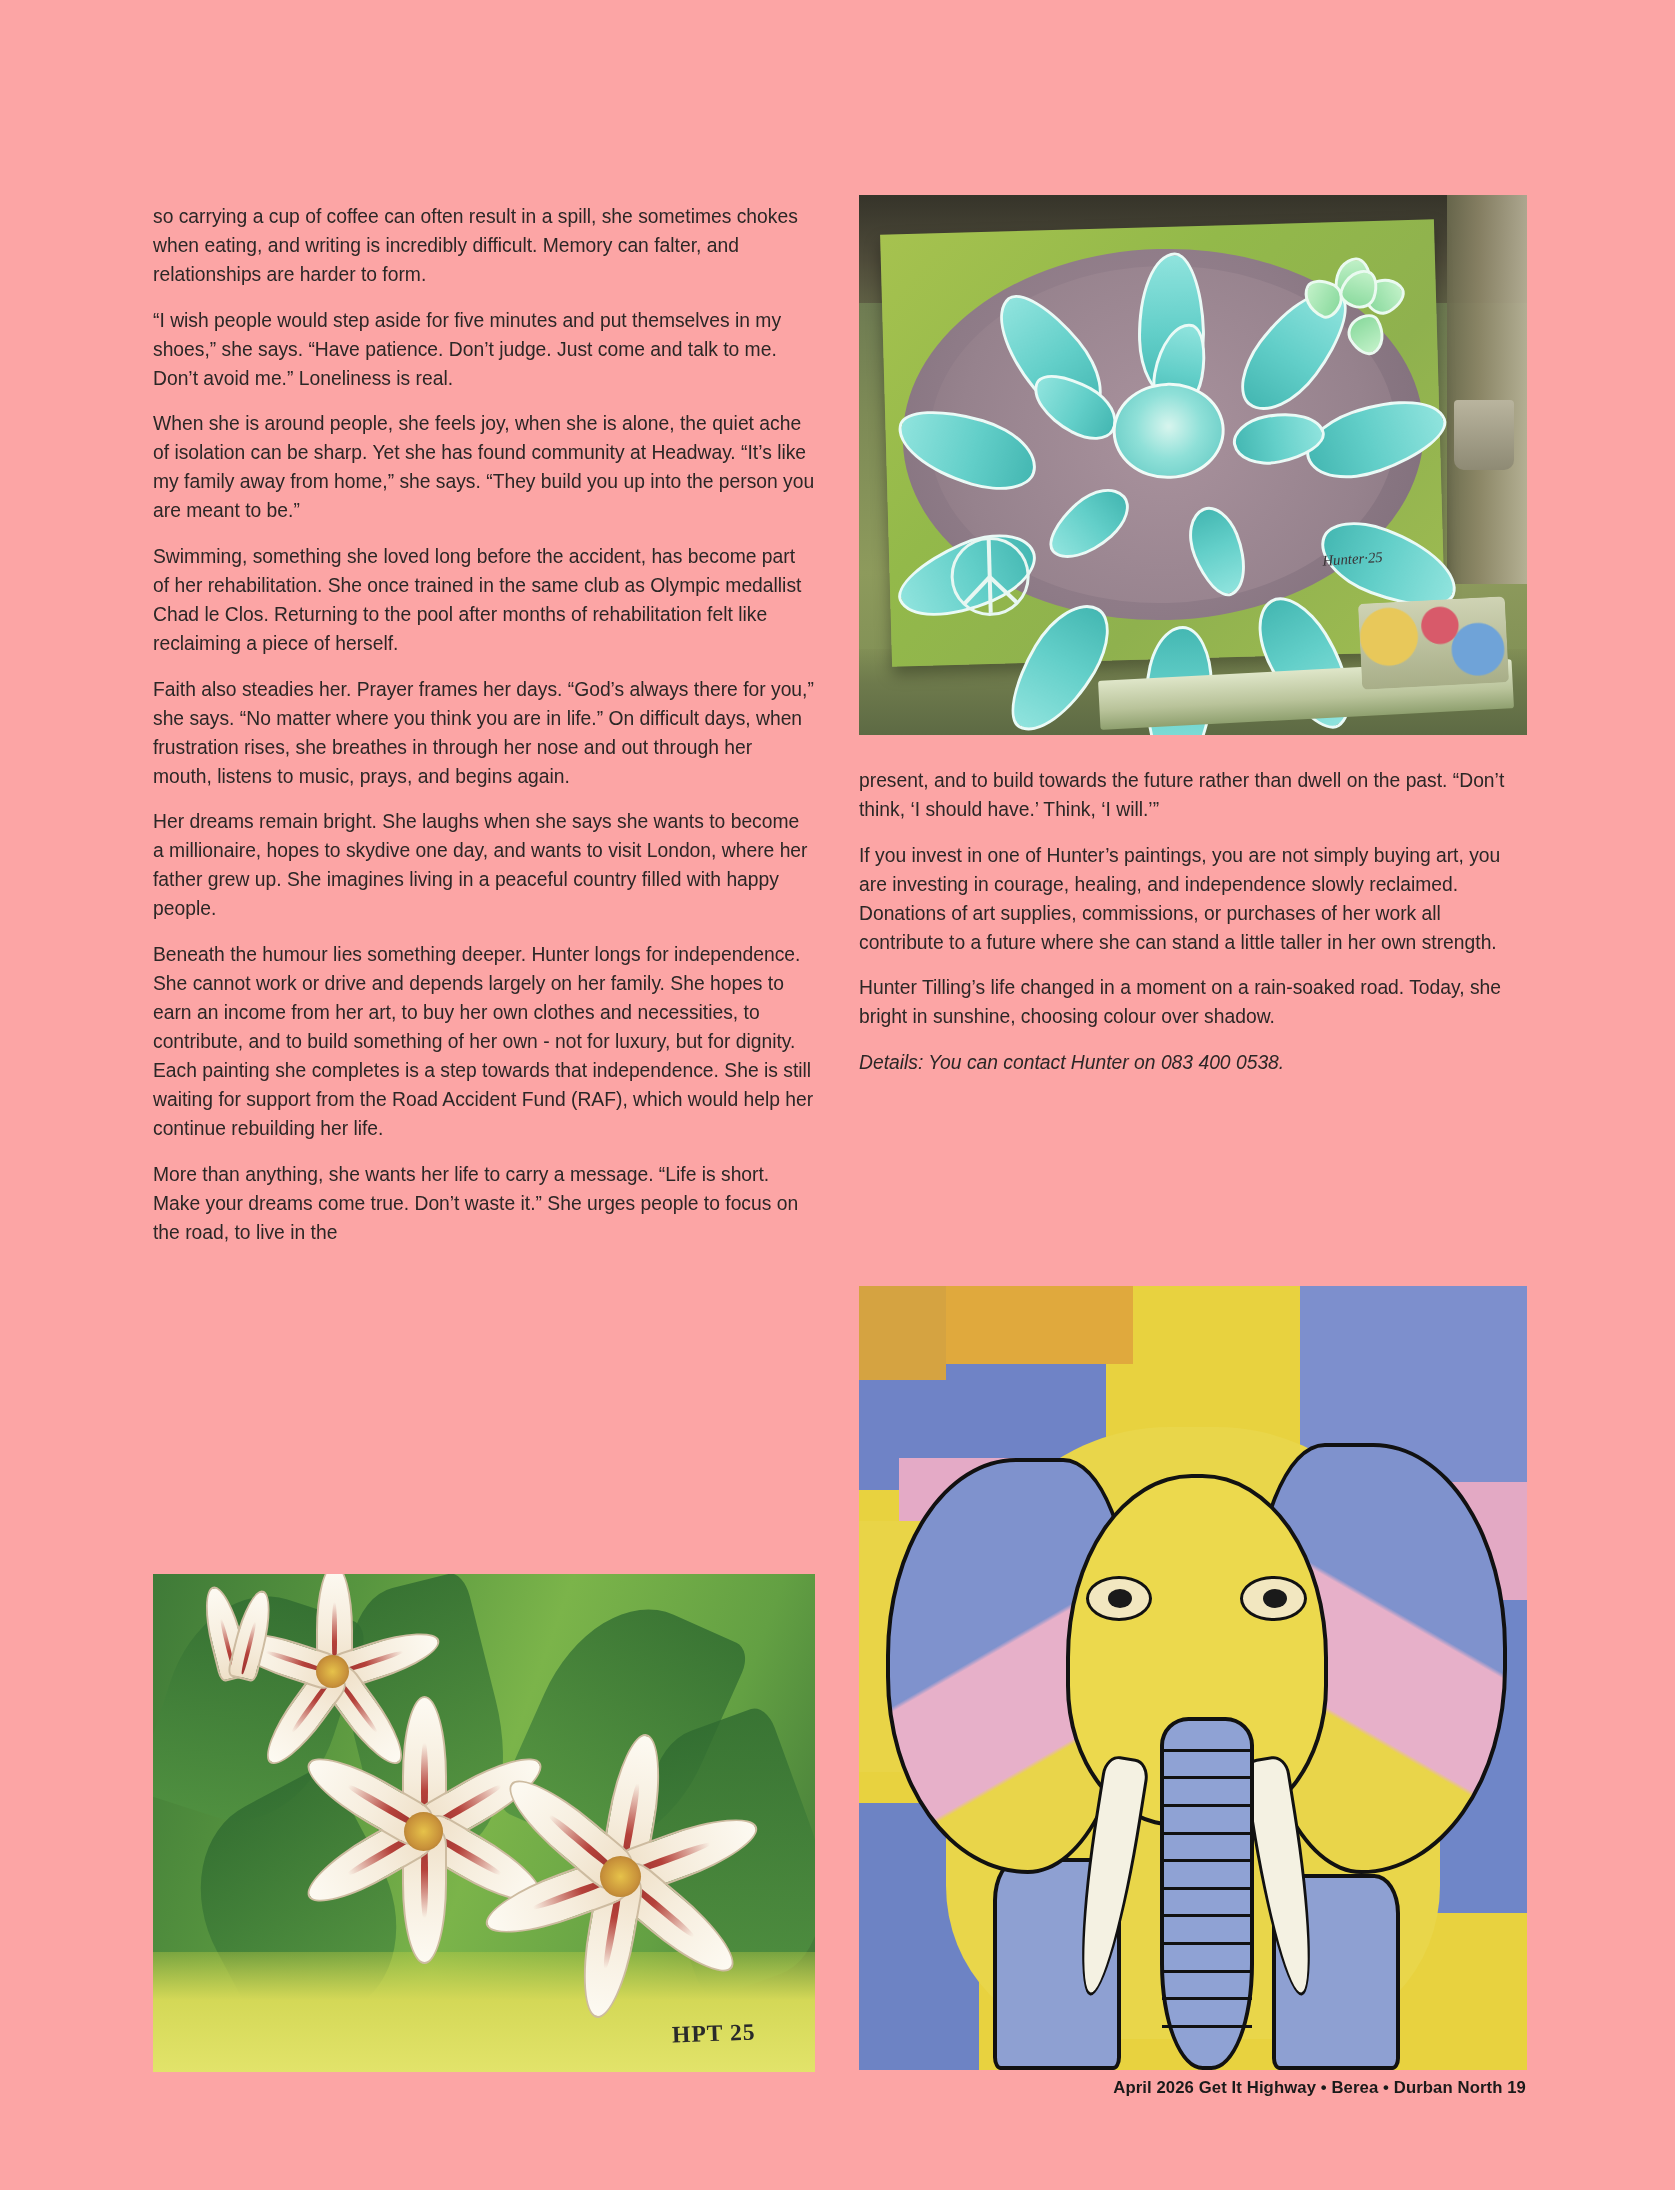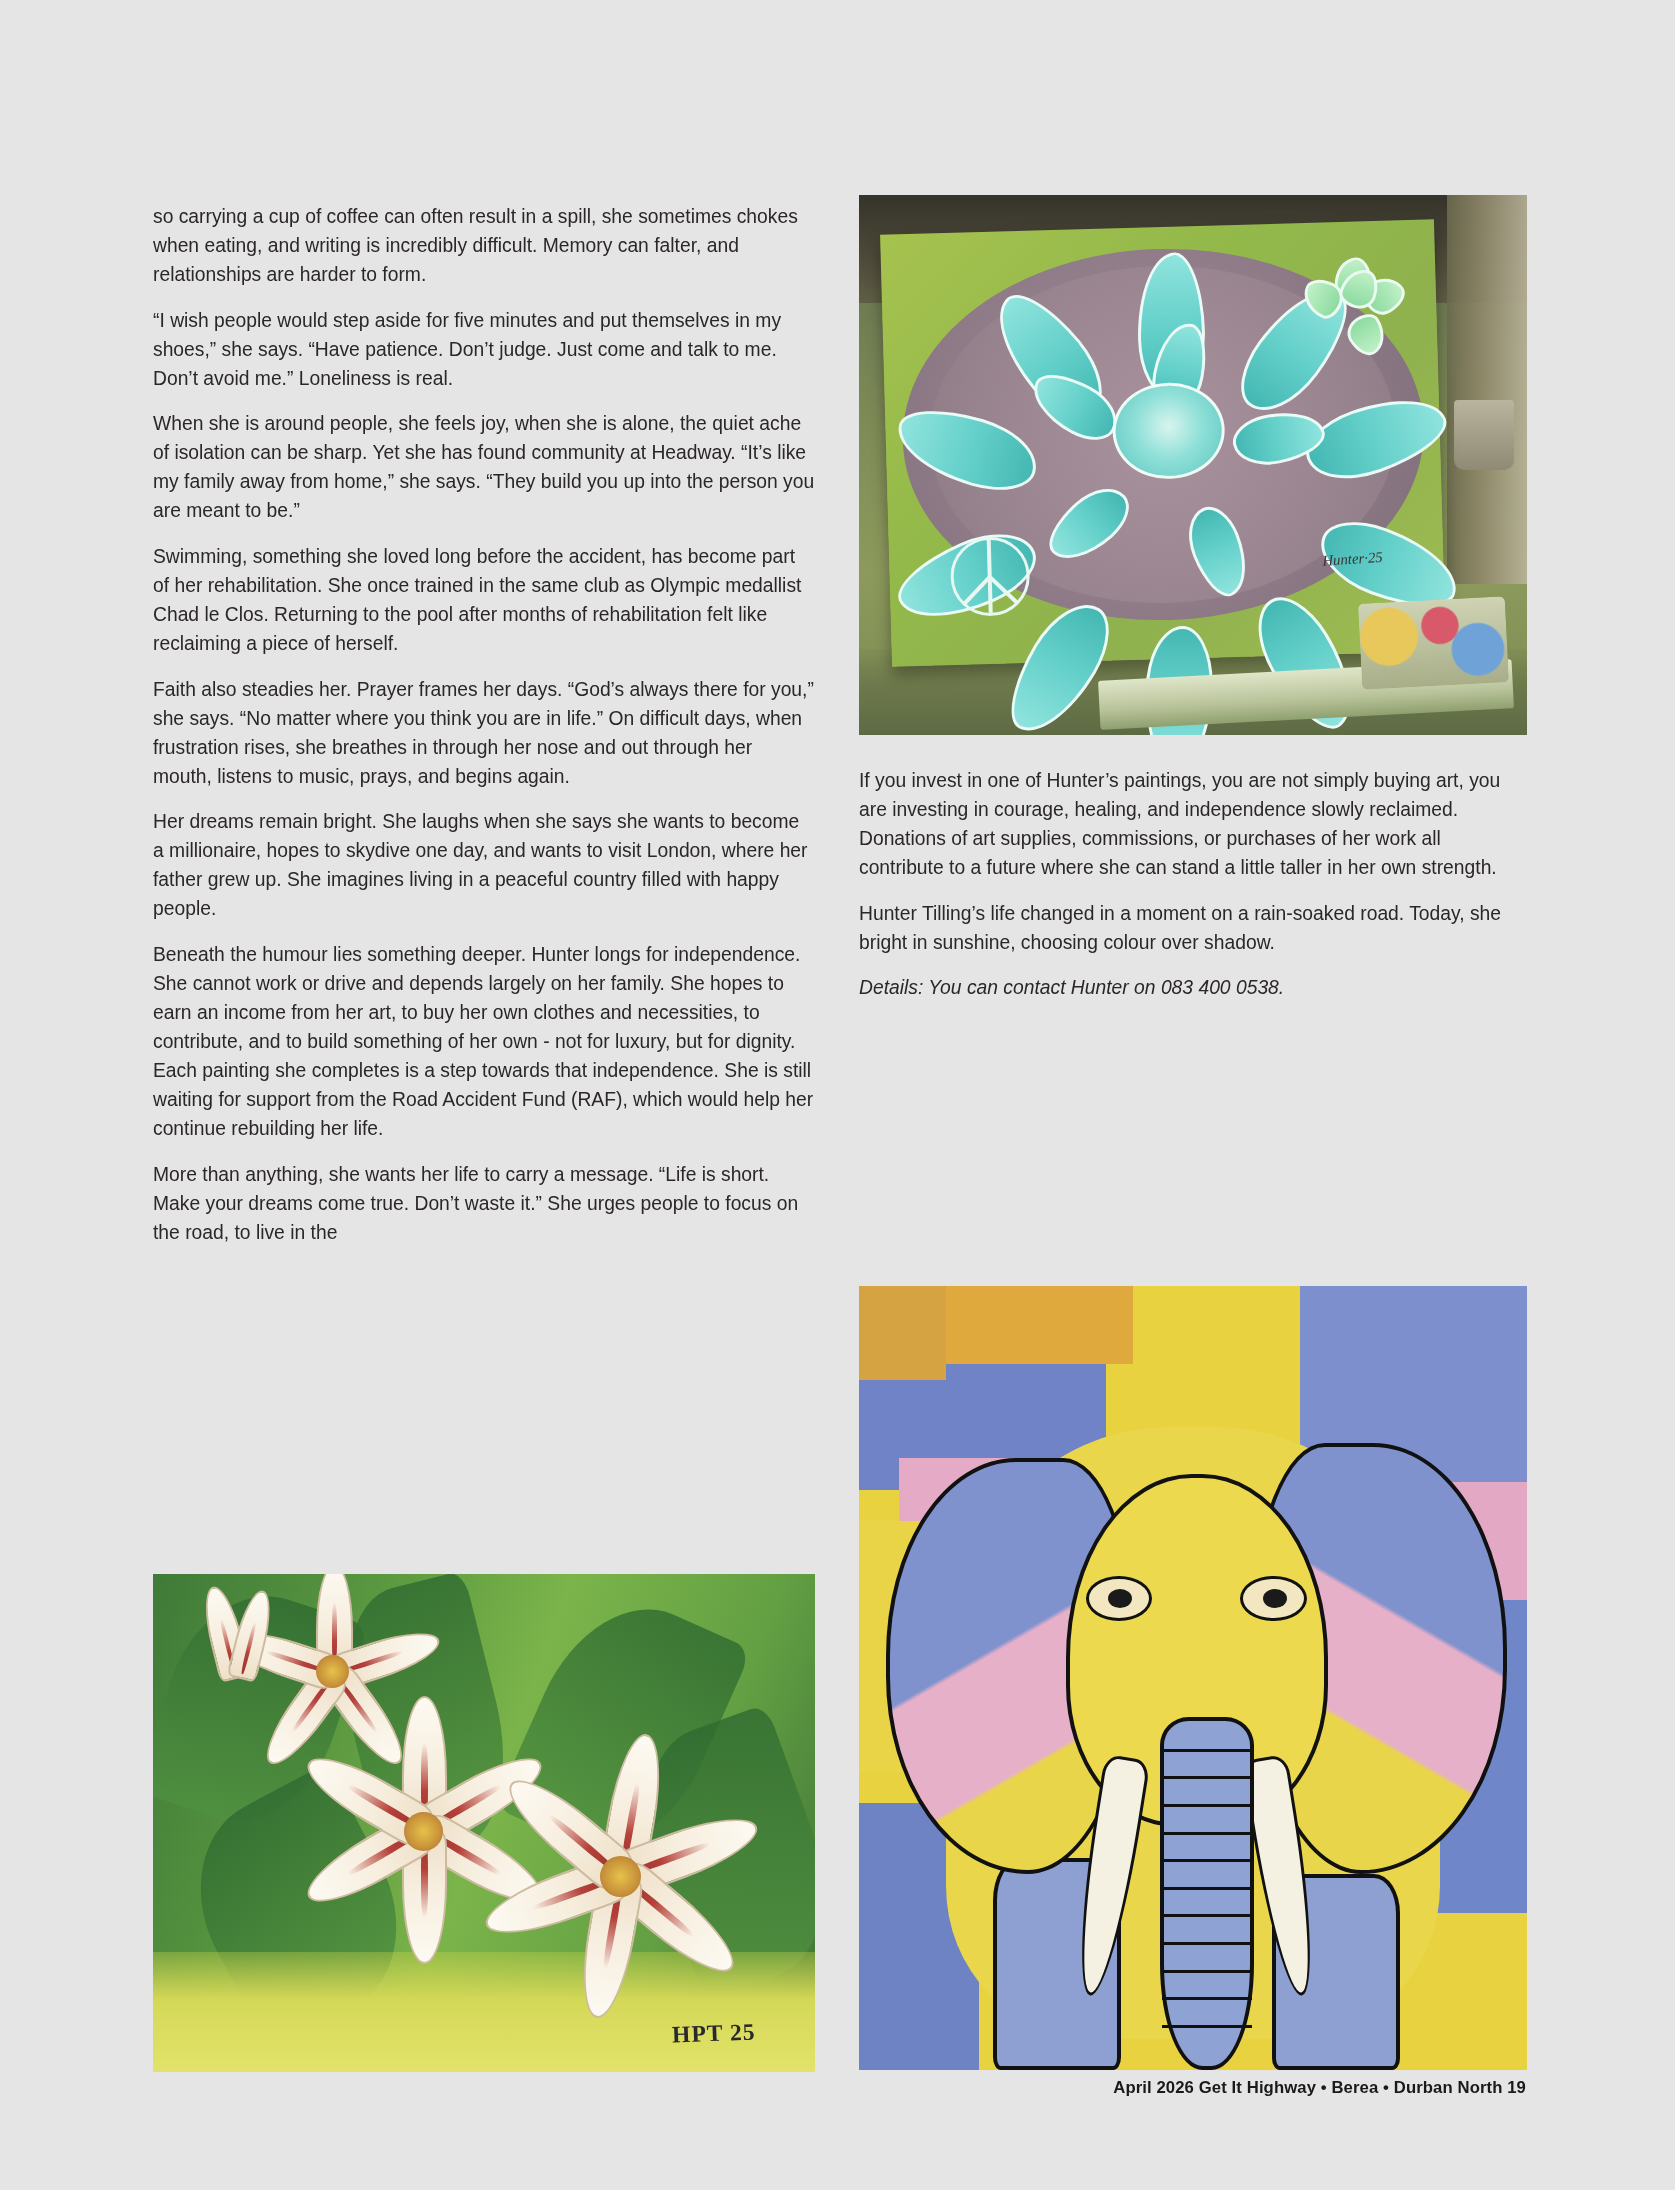--- a/index.html
+++ b/index.html
@@ -13,21 +13,21 @@
     font-family: "Liberation Sans", sans-serif;
     color: #231f20;
     position: relative;
     overflow: hidden;
   }
   .page {
     position: absolute;
     left: 0; top: 0;
     width: 1676px;
     height: 2191px;
-    background: #e5e5e5;
+    background: #fca5a5;
   }
   
   .col-left {
     position: absolute;
     left: 153px;
     top: 202px;
     width: 662px;
   }
   .col-right {
     position: absolute;
@@ -344,20 +344,21 @@
     <p class="body">“I wish people would step aside for five minutes and put themselves in my shoes,” she says. “Have patience. Don’t judge. Just come and talk to me. Don’t avoid me.” Loneliness is real.</p>
     <p class="body">When she is around people, she feels joy, when she is alone, the quiet ache of isolation can be sharp. Yet she has found community at Headway. “It’s like my family away from home,” she says. “They build you up into the person you are meant to be.”</p>
     <p class="body">Swimming, something she loved long before the accident, has become part of her rehabilitation. She once trained in the same club as Olympic medallist Chad le Clos. Returning to the pool after months of rehabilitation felt like reclaiming a piece of herself.</p>
     <p class="body">Faith also steadies her. Prayer frames her days. “God’s always there for you,” she says. “No matter where you think you are in life.” On difficult days, when frustration rises, she breathes in through her nose and out through her mouth, listens to music, prays, and begins again.</p>
     <p class="body">Her dreams remain bright. She laughs when she says she wants to become a millionaire, hopes to skydive one day, and wants to visit London, where her father grew up. She imagines living in a peaceful country filled with happy people.</p>
     <p class="body">Beneath the humour lies something deeper. Hunter longs for independence. She cannot work or drive and depends largely on her family. She hopes to earn an income from her art, to buy her own clothes and necessities, to contribute, and to build something of her own - not for luxury, but for dignity. Each painting she completes is a step towards that independence. She is still waiting for support from the Road Accident Fund (RAF), which would help her continue rebuilding her life.</p>
     <p class="body">More than anything, she wants her life to carry a message. “Life is short. Make your dreams come true. Don’t waste it.” She urges people to focus on the road, to live in the</p>
   </div>
 
   <div class="col-right">
+    <p class="body">present, and to build towards the future rather than dwell on the past. “Don’t think, ‘I should have.’ Think, ‘I will.’”</p>
     <p class="body">If you invest in one of Hunter’s paintings, you are not simply buying art, you are investing in courage, healing, and independence slowly reclaimed. Donations of art supplies, commissions, or purchases of her work all contribute to a future where she can stand a little taller in her own strength.</p>
     <p class="body">Hunter Tilling’s life changed in a moment on a rain-soaked road. Today, she bright in sunshine, choosing colour over shadow.</p>
     <p class="body italic">Details: You can contact Hunter on 083 400 0538.</p>
   </div>
 
   <div class="img-frame" id="img-succulent">
     <div class="succ-bg"></div>
     <div class="succ-wall"></div>
     <div class="succ-wood-r"></div>
     <div class="succ-pot"></div>

